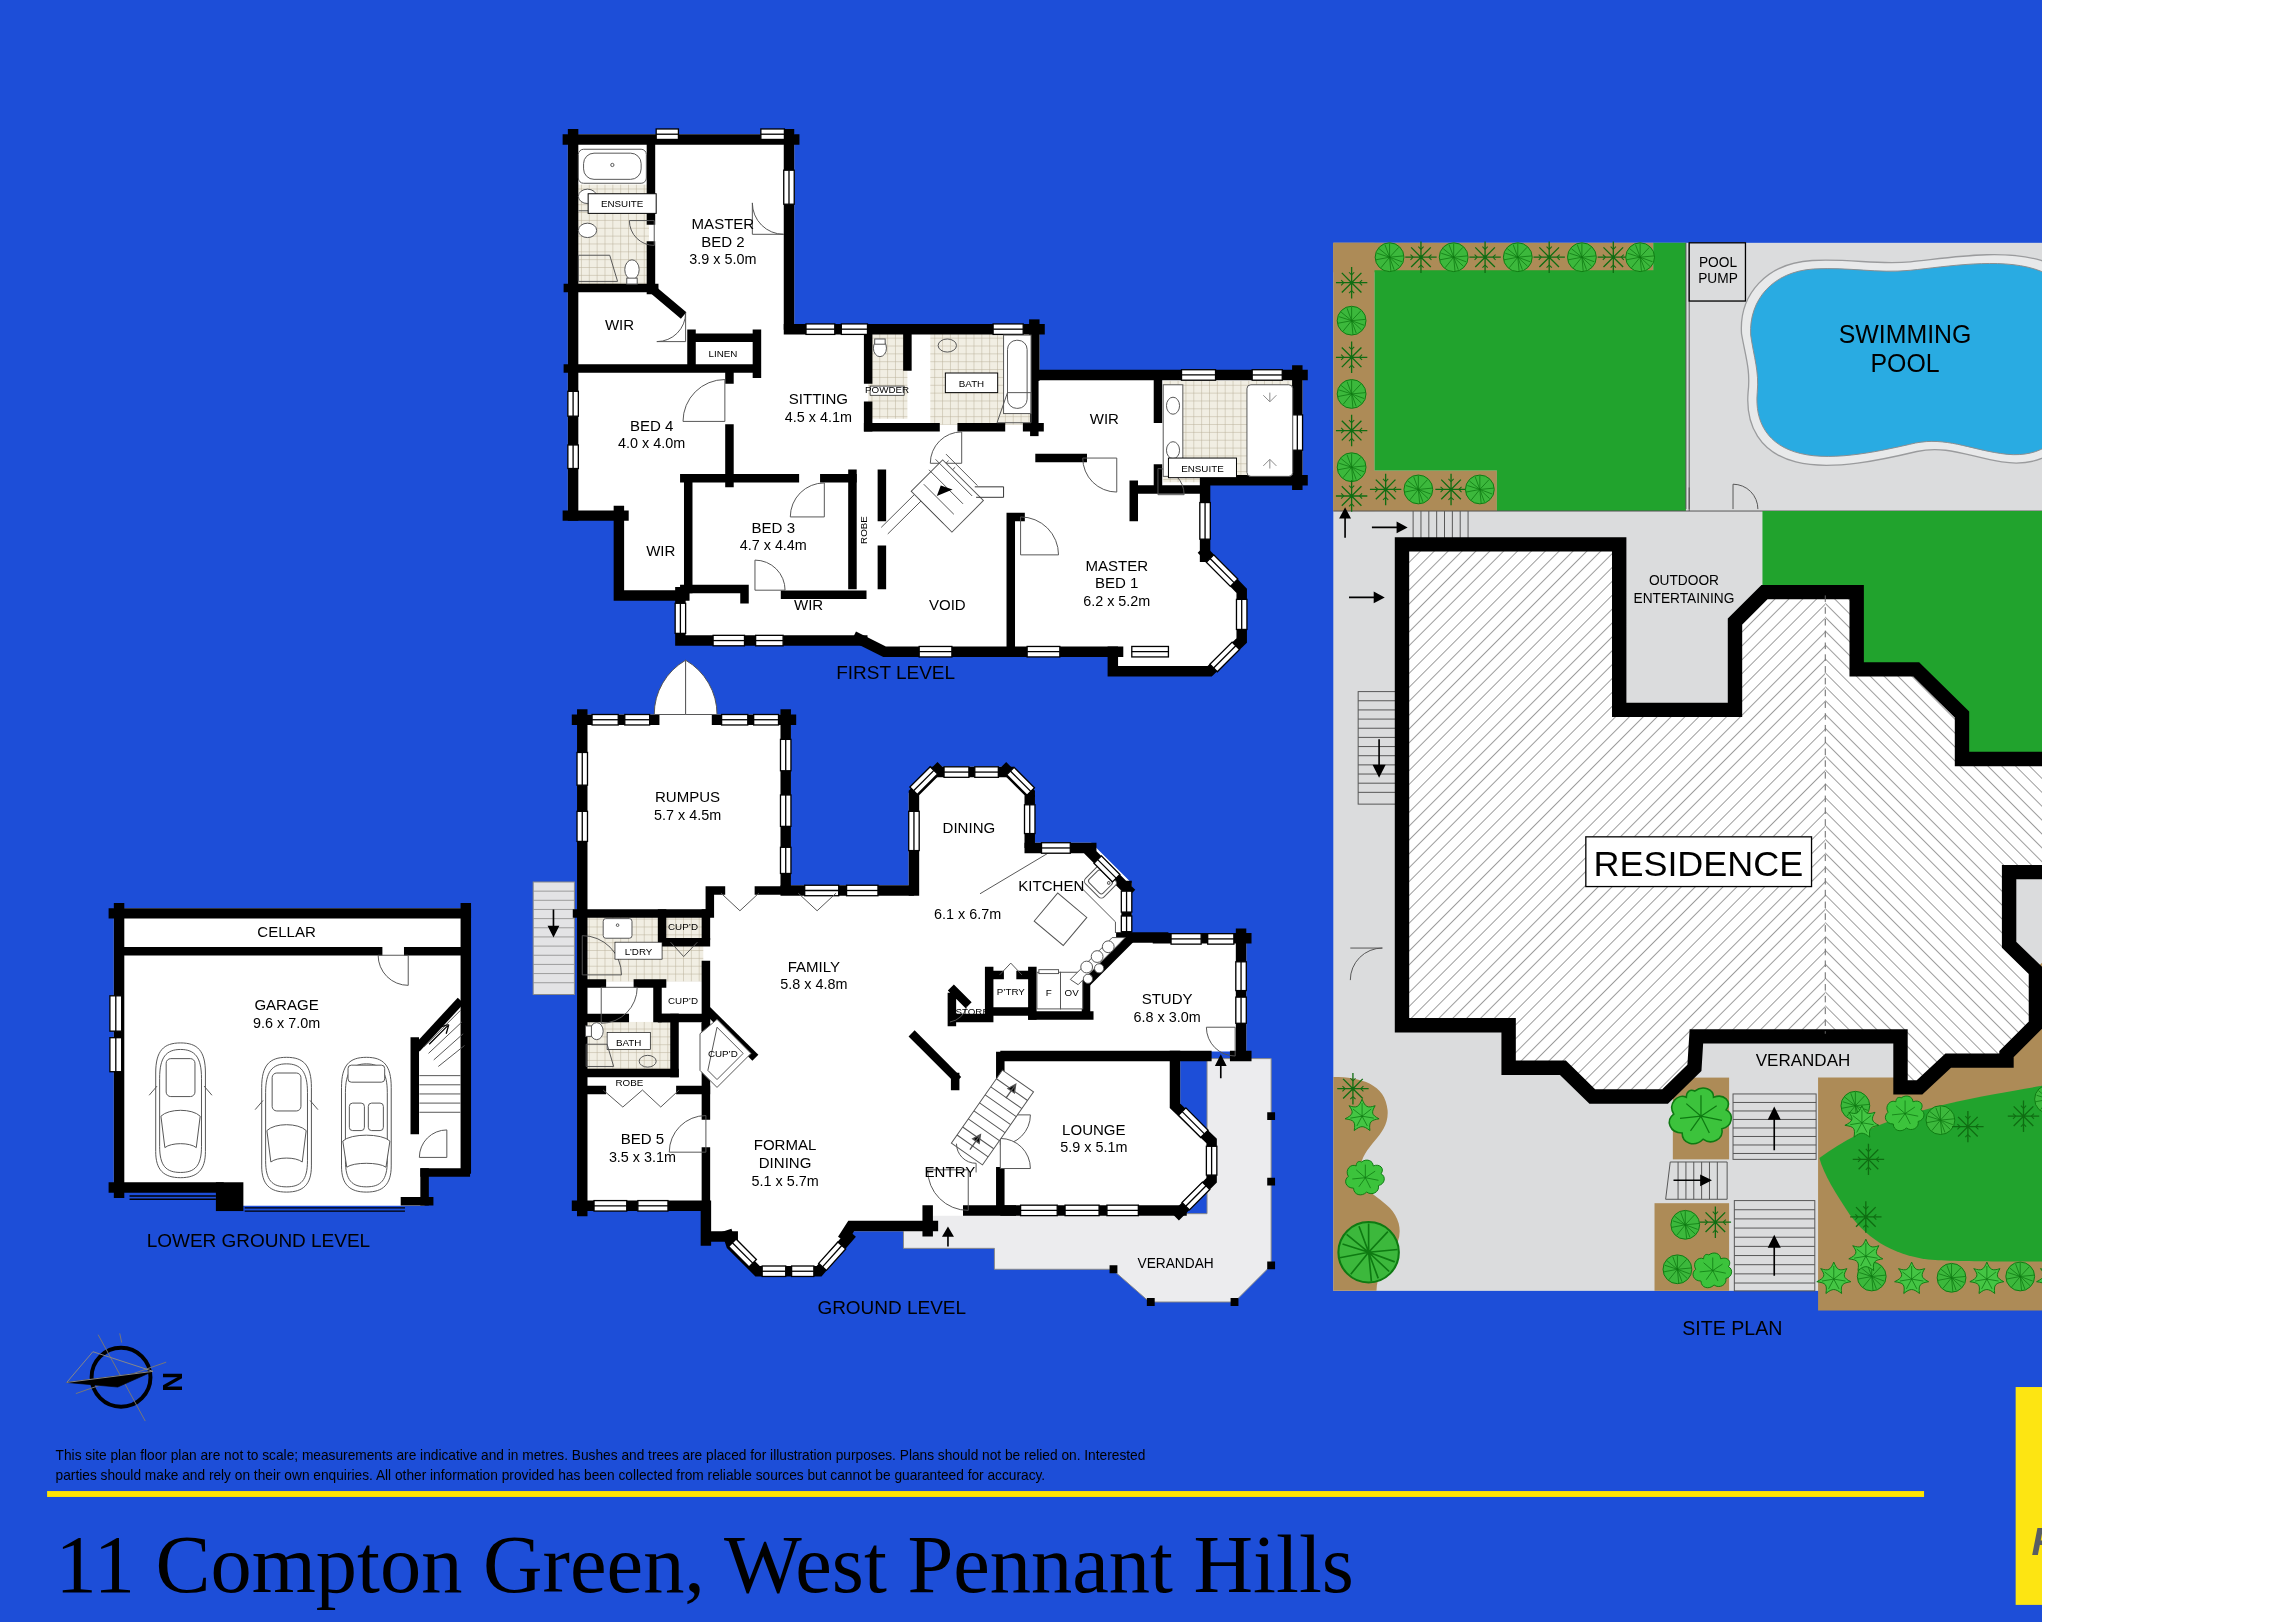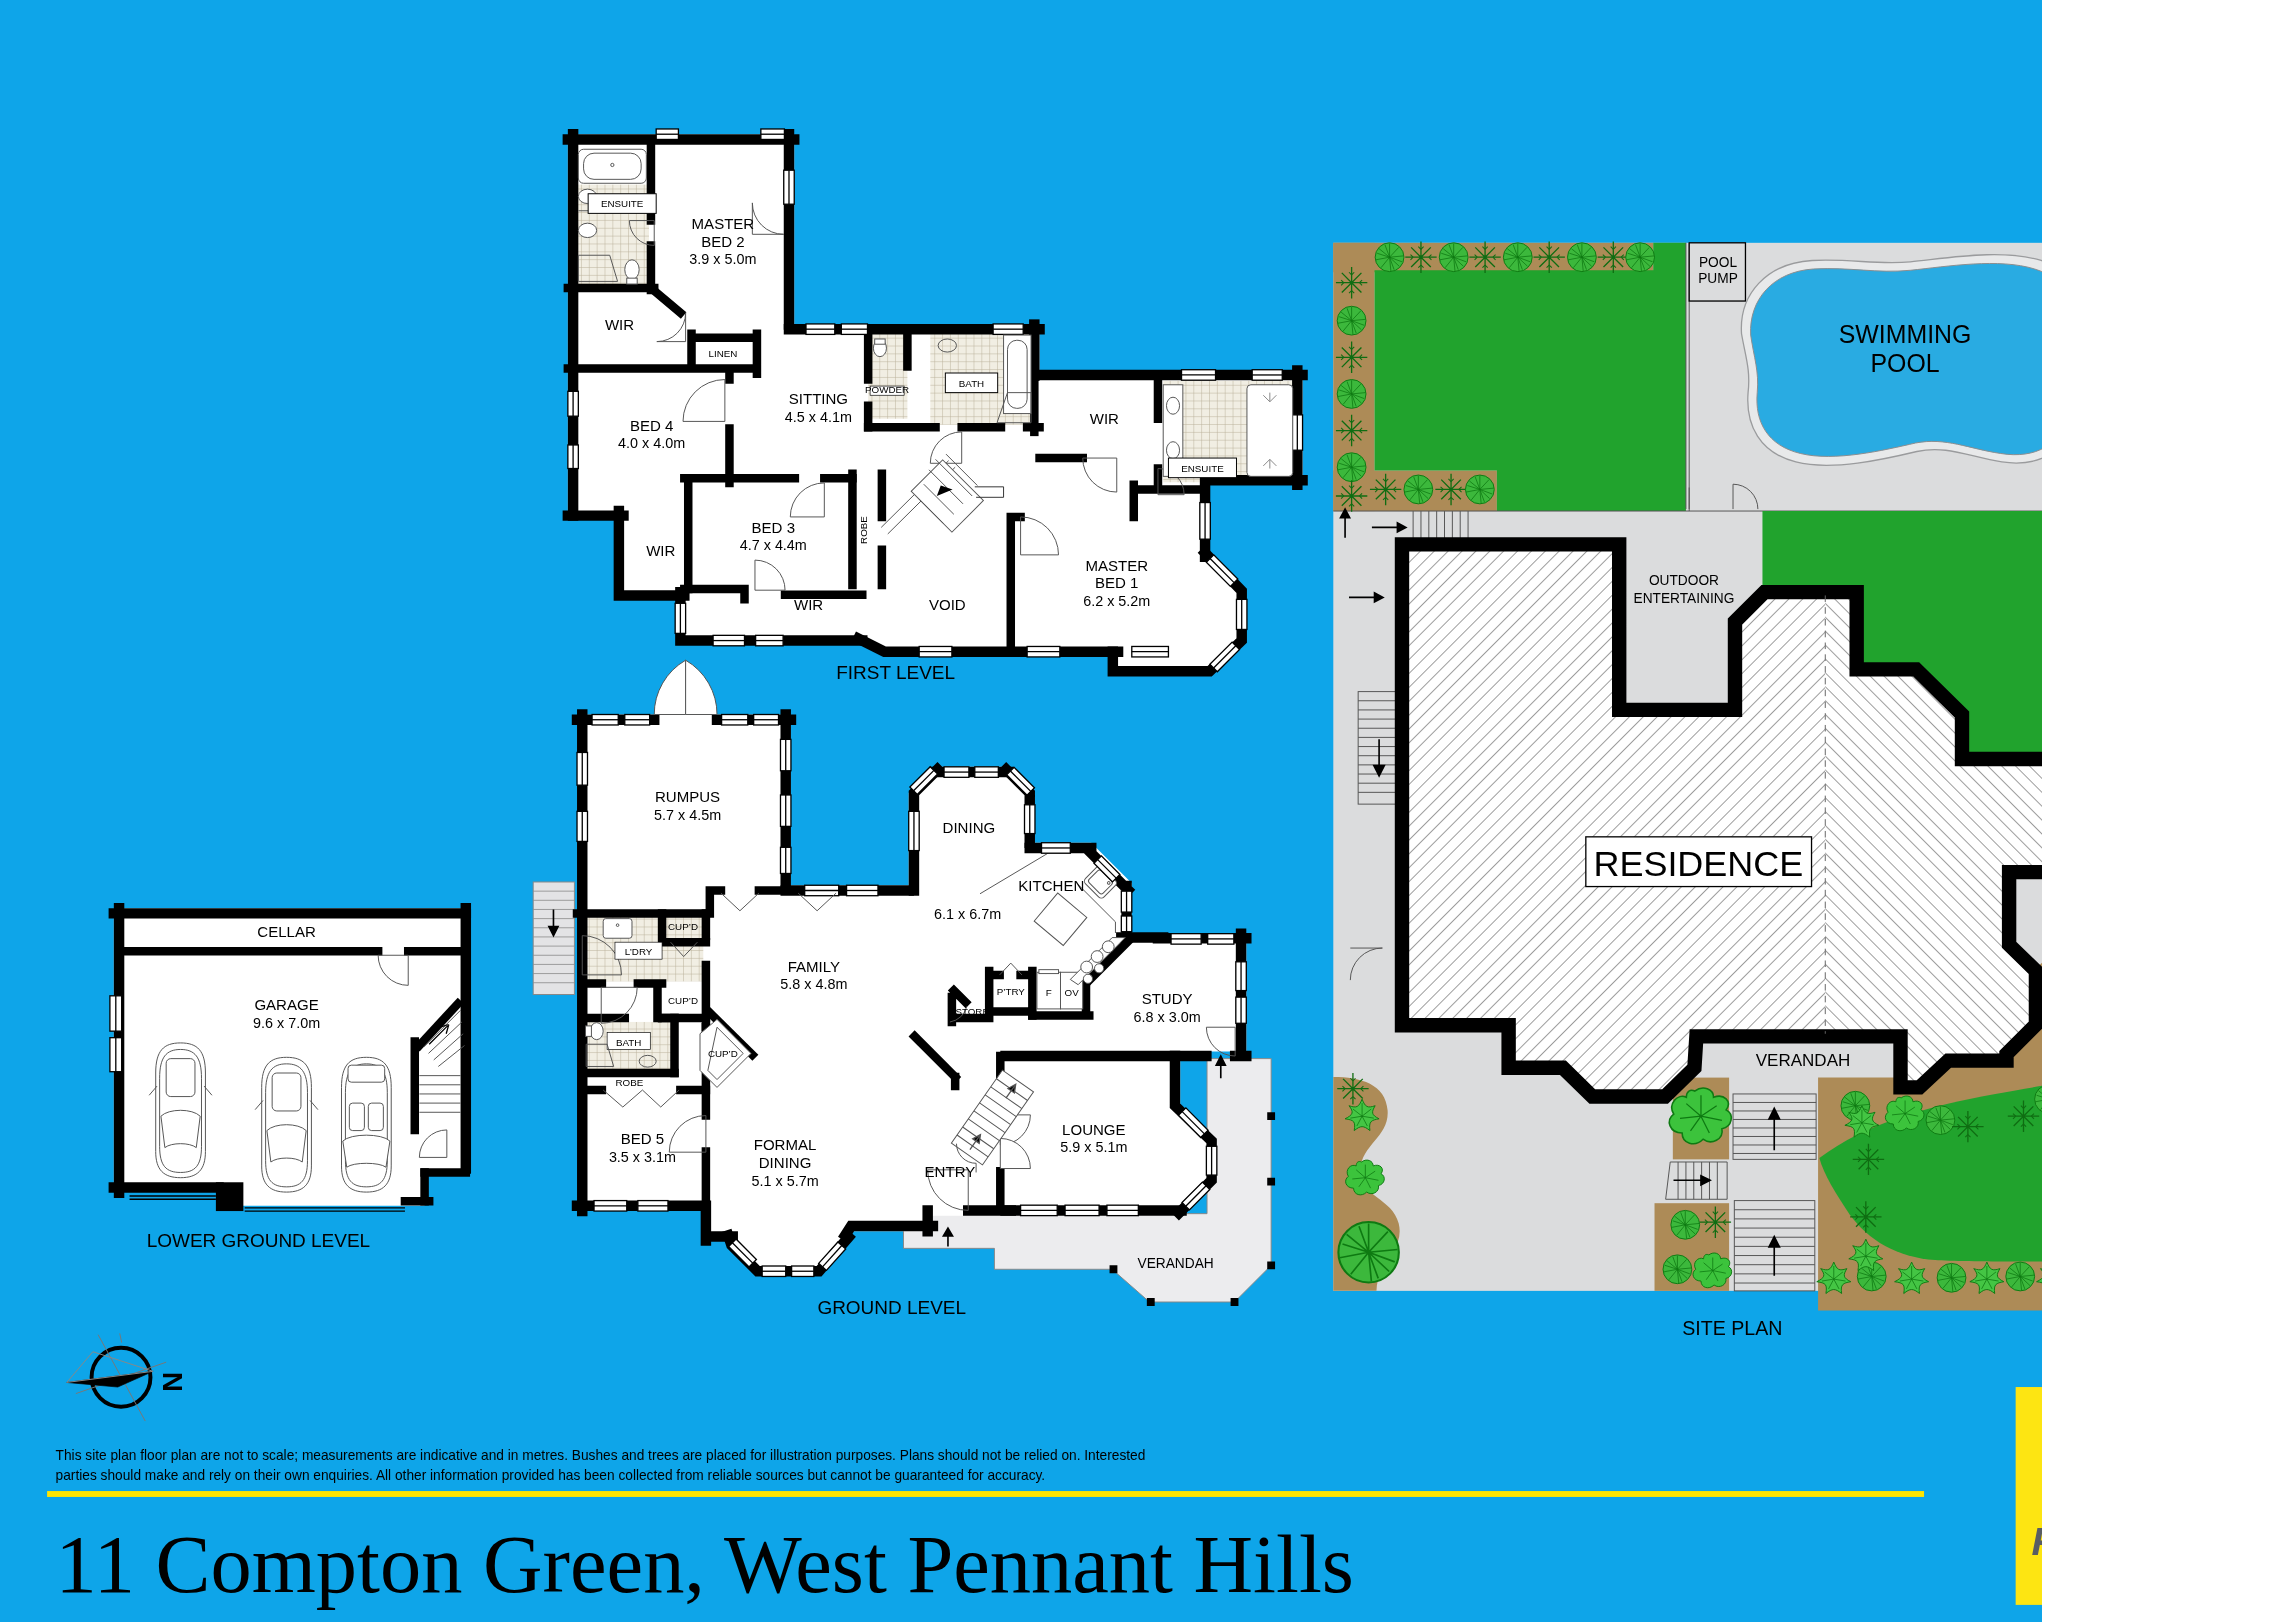--- a/index.html
+++ b/index.html
@@ -1,16 +1,16 @@
 <!DOCTYPE html>
 <html style="font-size:10.5px"><head>
 <meta charset="utf-8">
 <style>
 html,body{margin:0;padding:0;background:#fff}
-#page{position:relative;width:2042px;height:1622px;background:#0ea5e9;overflow:hidden}
+#page{position:relative;width:2042px;height:1622px;background:#1d4ed8;overflow:hidden}
 svg{display:block}
 text{font-family:"Liberation Sans",sans-serif;fill:#000}
 .w{stroke:#000;stroke-width:16;fill:none;stroke-linecap:square}
 .w2{stroke:#000;stroke-width:13;fill:none;stroke-linecap:square}
 .thin{stroke:#000;stroke-width:2;fill:none}
 .thn{stroke:#555;stroke-width:1.5;fill:none}
 .wn{fill:#ffffff;stroke:#000;stroke-width:2}
 .lbl{font-size:23px;text-anchor:middle}
 .dim{font-size:22px;text-anchor:middle}
 .sm{font-size:15px;text-anchor:middle}

